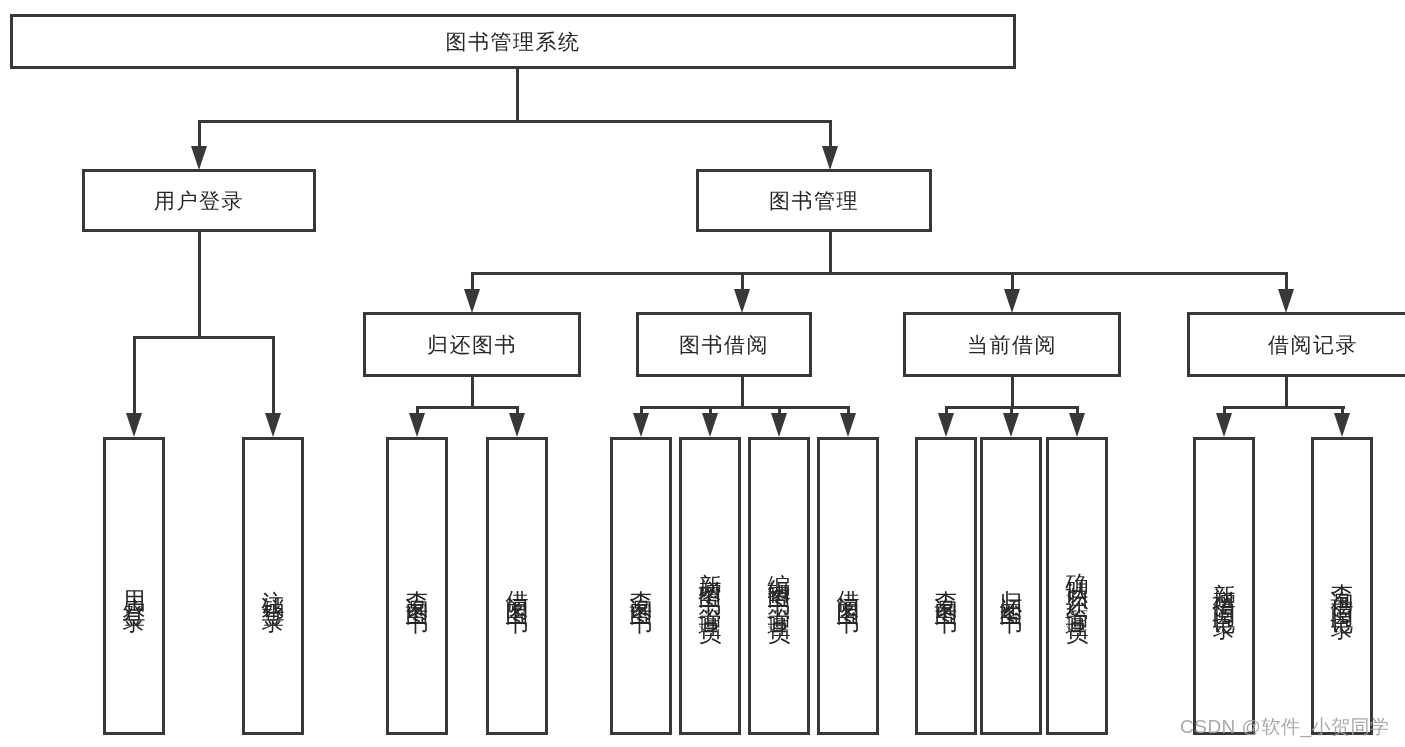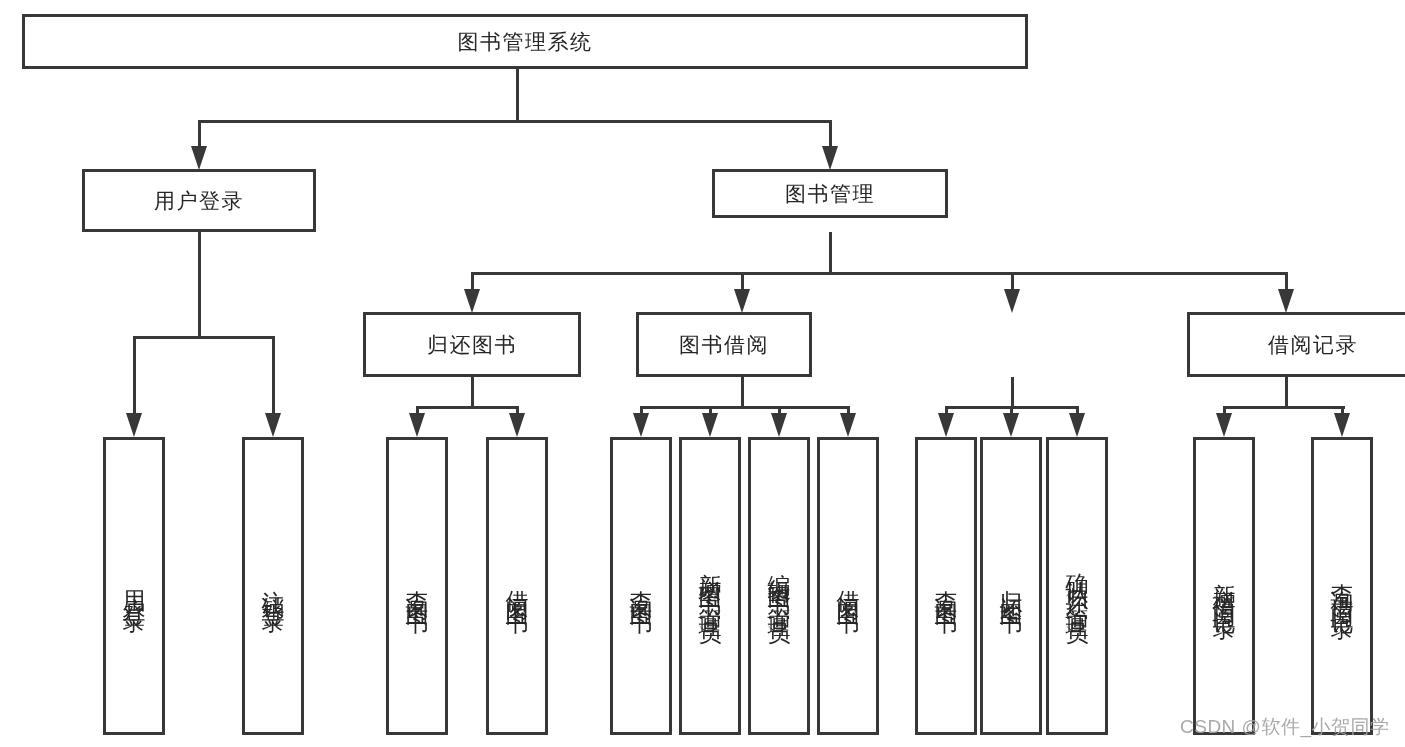--- a/index.html
+++ b/index.html
@@ -56,35 +56,35 @@
     opacity:0.92;
     white-space:nowrap;
     z-index:5;
   }
 </style>
 </head>
 <body>
 
 <div class="canvas">
 
-  <div class="box" style="left:22px;top:14px;width:1006px;height:55px;">
+  <div class="box" style="left:10px;top:14px;width:1006px;height:55px;">
     <span class="hlabel">图书管理系统</span>
   </div>
 
   <div class="cline" style="left:515.5px;top:69px;width:3px;height:51px;"></div>
   <div class="cline" style="left:197.5px;top:120px;width:634px;height:3px;"></div>
   <div class="cline" style="left:197.5px;top:120px;width:3px;height:29px;"></div>
   <div class="arrow" style="left:191px;top:146px;"></div>
   <div class="cline" style="left:828.5px;top:120px;width:3px;height:29px;"></div>
   <div class="arrow" style="left:822px;top:146px;"></div>
 
   <div class="box" style="left:82px;top:169px;width:234px;height:63px;">
     <span class="hlabel">用户登录</span>
   </div>
-  <div class="box" style="left:712px;top:169px;width:236px;height:49px;">
+  <div class="box" style="left:696px;top:169px;width:236px;height:63px;">
     <span class="hlabel">图书管理</span>
   </div>
 
   <div class="cline" style="left:197.5px;top:232px;width:3px;height:104px;"></div>
   <div class="cline" style="left:132.5px;top:336px;width:142px;height:3px;"></div>
   <div class="cline" style="left:132.5px;top:336px;width:3px;height:79px;"></div>
   <div class="arrow" style="left:126px;top:413px;"></div>
   <div class="cline" style="left:271.5px;top:336px;width:3px;height:79px;"></div>
   <div class="arrow" style="left:265px;top:413px;"></div>
 
@@ -97,20 +97,23 @@
   <div class="cline" style="left:1010.5px;top:272px;width:3px;height:19px;"></div>
   <div class="arrow" style="left:1004px;top:289px;"></div>
   <div class="cline" style="left:1284.5px;top:272px;width:3px;height:19px;"></div>
   <div class="arrow" style="left:1278px;top:289px;"></div>
 
   <div class="box" style="left:363px;top:312px;width:218px;height:65px;">
     <span class="hlabel">归还图书</span>
   </div>
   <div class="box" style="left:636px;top:312px;width:176px;height:65px;">
     <span class="hlabel">图书借阅</span>
+  </div>
+  <div class="box" style="left:903px;top:312px;width:218px;height:65px;">
+    <span class="hlabel">当前借阅</span>
   </div>
   <div class="box" style="left:1187px;top:312px;width:252px;height:65px;text-align:right;">
     <span class="hlabel">借阅记录</span>
   </div>
 
   <div class="cline" style="left:470.5px;top:377px;width:3px;height:29px;"></div>
   <div class="cline" style="left:415.5px;top:406px;width:103px;height:3px;"></div>
   <div class="cline" style="left:415.5px;top:406px;width:3px;height:9px;"></div>
   <div class="arrow" style="left:409px;top:413px;"></div>
   <div class="cline" style="left:515.5px;top:406px;width:3px;height:9px;"></div>

